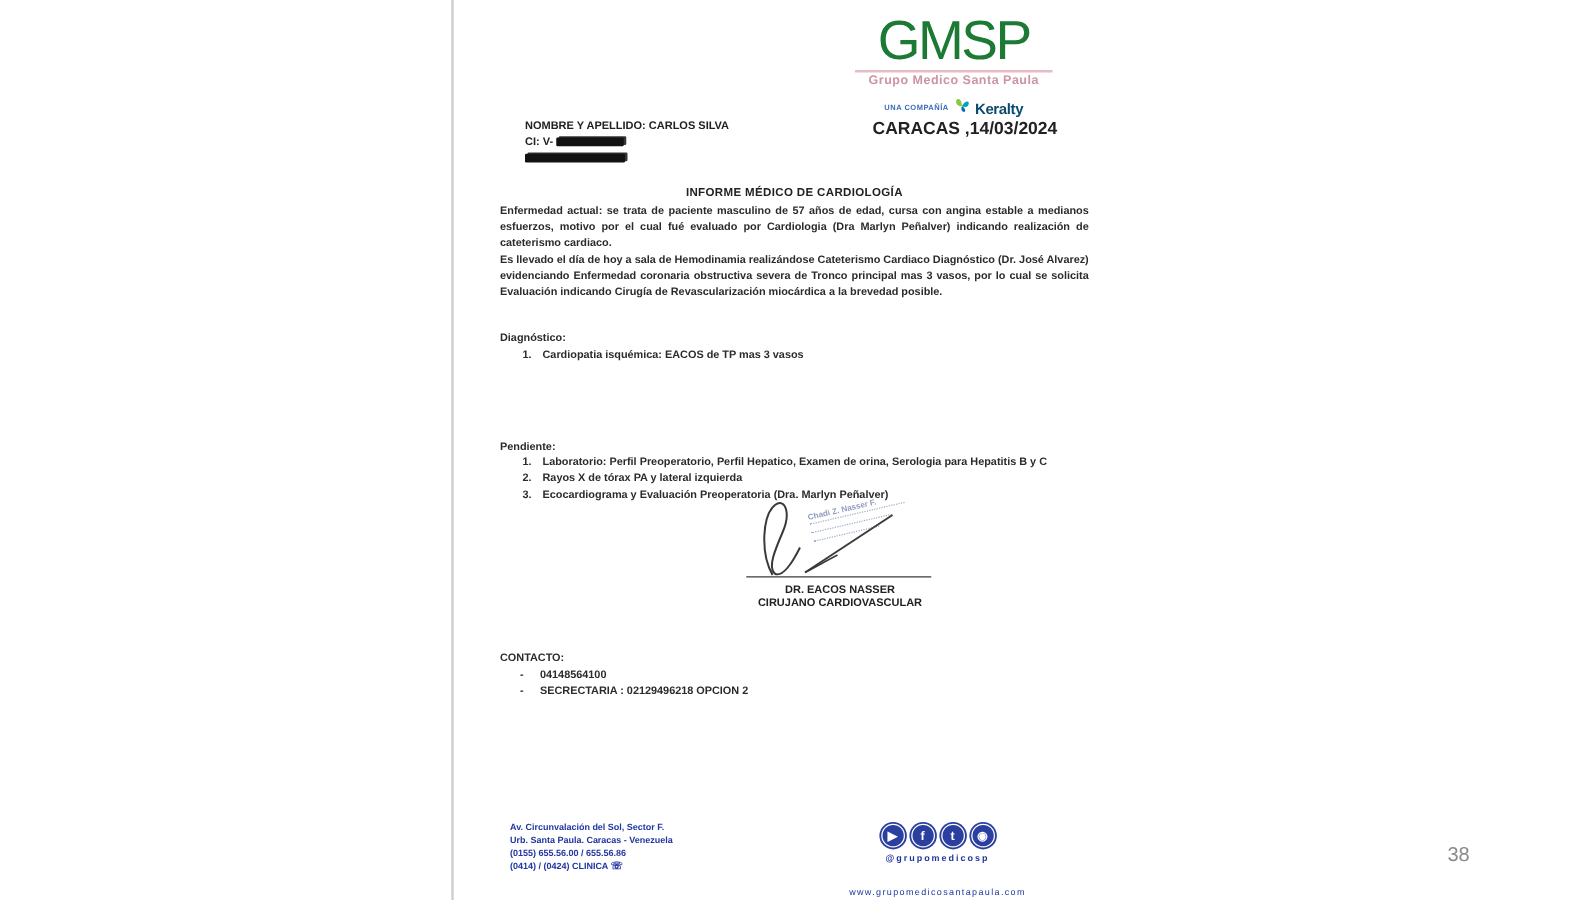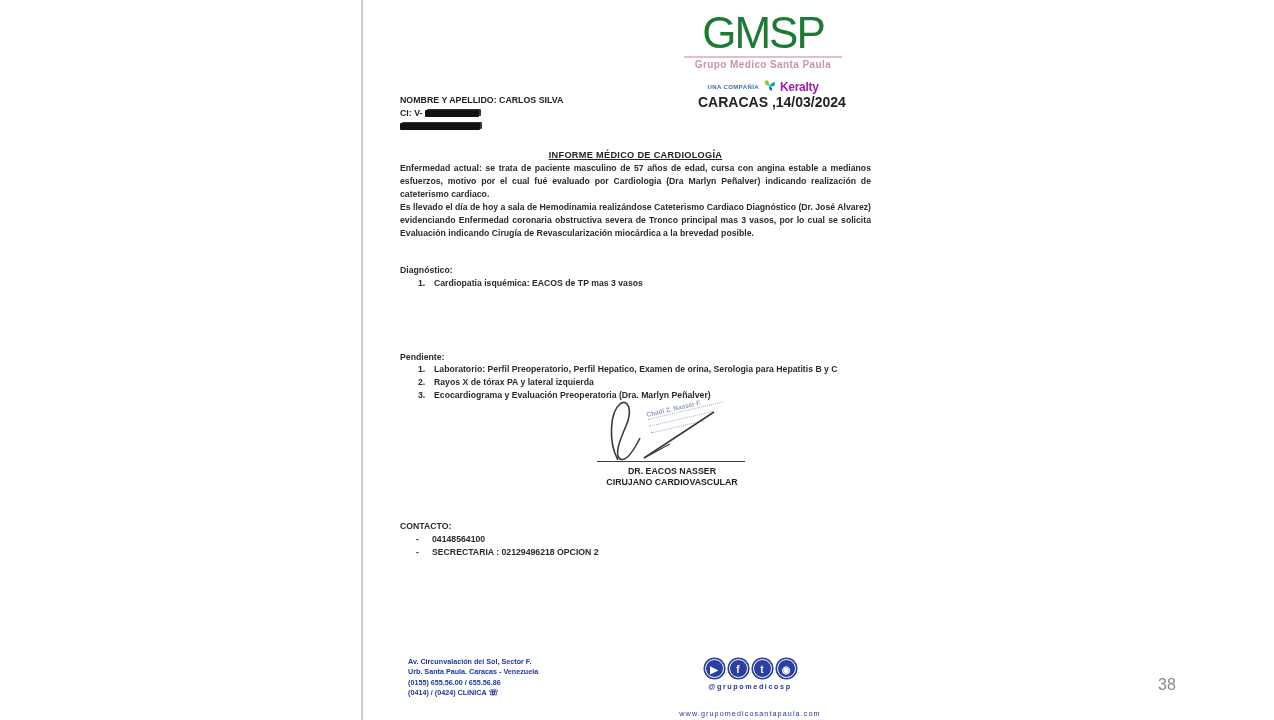--- a/index.html
+++ b/index.html
@@ -7,28 +7,28 @@
           font-family:"Liberation Sans", sans-serif;color:#222;}
   .divider{position:absolute;left:361px;top:0;width:2px;height:720px;background:#cfcfcf;}
 
   
   .logo{position:absolute;left:678px;top:10px;width:170px;text-align:center;}
   .logo-acronym{font-size:44px;font-weight:normal;letter-spacing:-2px;color:#1d7a34;line-height:46px;}
   .logo-rule{height:2px;background:#e7bcc6;margin:0 6px 1px 6px;}
   .logo-subtitle{font-size:10px;font-weight:bold;color:#cb95a1;letter-spacing:.4px;line-height:12px;}
   .keralty-row{margin-top:7px;display:flex;align-items:center;justify-content:center;gap:4px;}
   .keralty-prefix{font-size:6px;font-weight:bold;color:#3a6db5;letter-spacing:.4px;}
-  .keralty-name{font-size:12px;font-weight:bold;color:#a21caf;letter-spacing:-.3px;}
-  .hdr-left{position:absolute;left:400px;top:94px;font-size:8.8px;font-weight:bold;line-height:13px;}
+  .keralty-name{font-size:12px;font-weight:bold;color:#0c4a6e;letter-spacing:-.3px;}
+  .hdr-left{position:absolute;left:420px;top:94px;font-size:8.8px;font-weight:bold;line-height:13px;}
   .redact{display:inline-block;background:#121212;height:7px;vertical-align:middle;border-radius:1px;
           box-shadow:2px -1px 0 0 rgba(18,18,18,.85);}
   .city-date{position:absolute;left:698px;top:94px;font-size:14px;font-weight:bold;}
 
   .title-row{position:absolute;left:400px;top:144px;width:471px;text-align:center;}
-  .title-row span{font-size:9.2px;font-weight:bold;text-decoration:underline;letter-spacing:.3px;}
+  .title-row span{font-size:9.2px;font-weight:bold;letter-spacing:.3px;}
 
   .bodytext{position:absolute;left:400px;top:162px;width:471px;font-size:8.7px;line-height:13px;
             text-align:justify;font-weight:bold;color:#2b2b2b;}
   .bodytext p{margin:0;}
 
   .sec-label{position:absolute;left:400px;font-size:8.7px;font-weight:bold;color:#2b2b2b;}
   .num-item{position:absolute;left:418px;font-size:8.7px;font-weight:bold;color:#2b2b2b;}
   .num-item .n{display:inline-block;width:16px;}
   .plan{position:absolute;left:400px;top:315px;width:471px;font-size:8.7px;line-height:13px;
         text-align:justify;font-weight:bold;color:#2b2b2b;}

